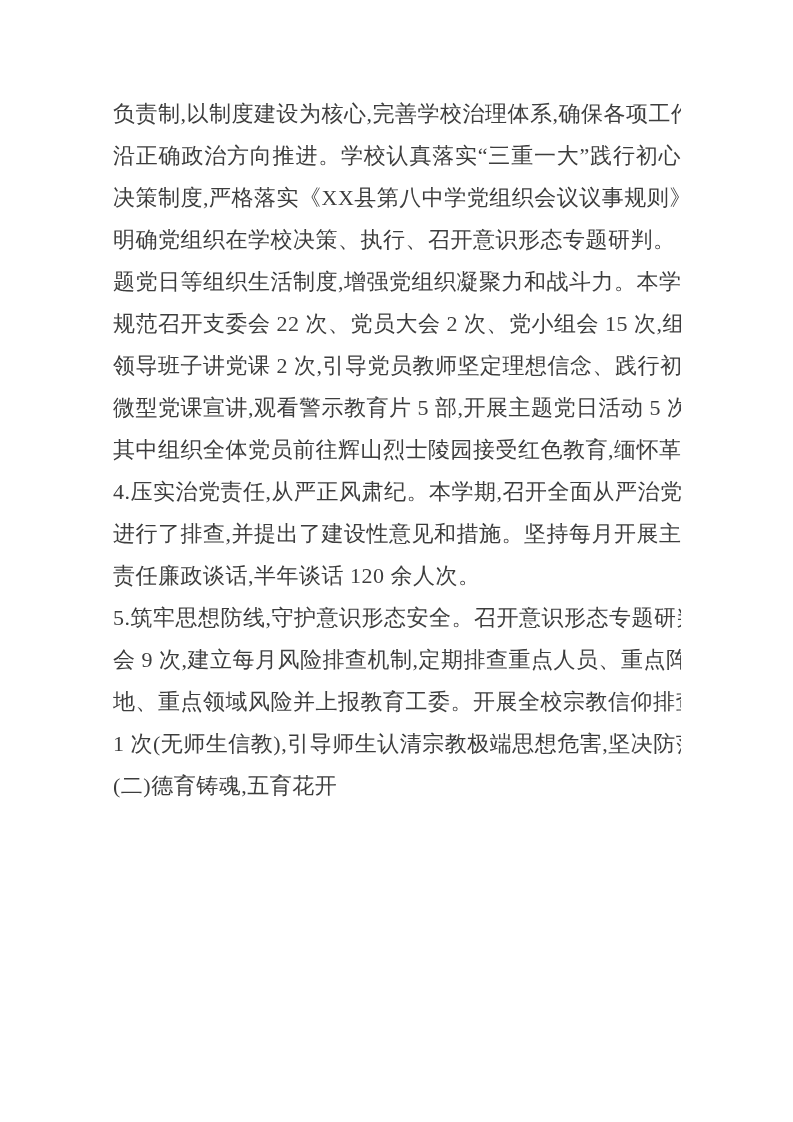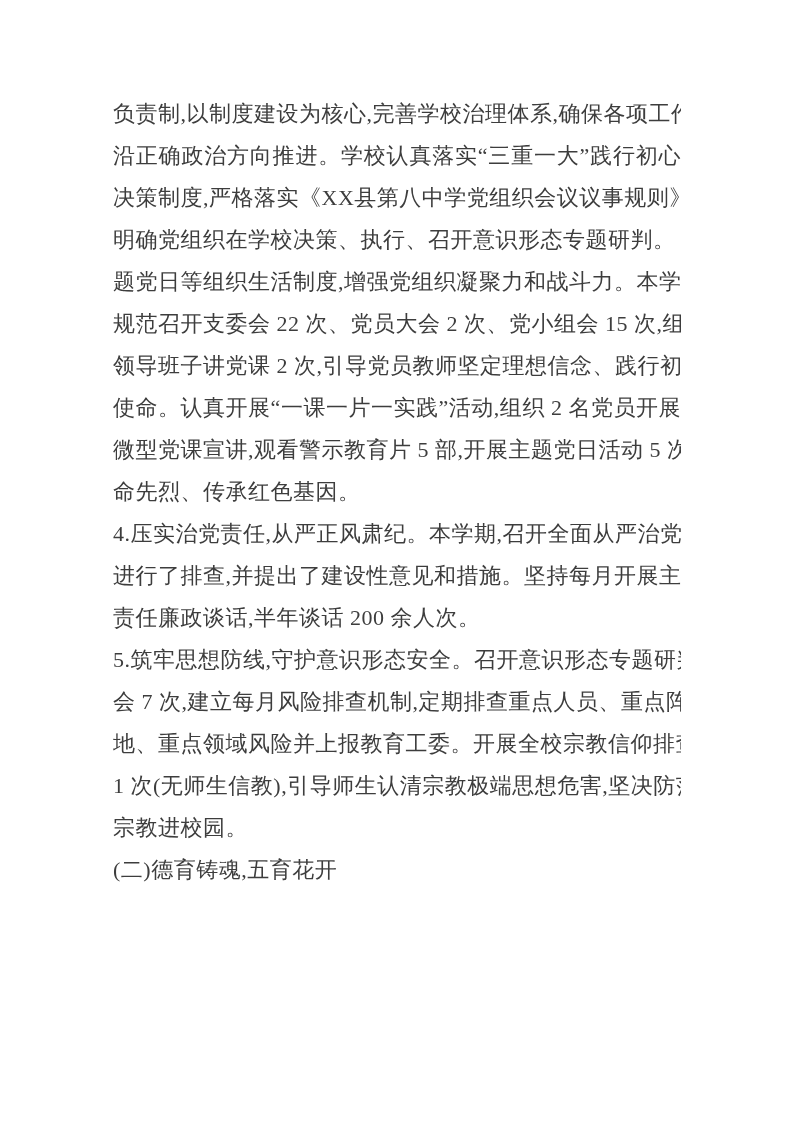--- a/index.html
+++ b/index.html
@@ -51,37 +51,35 @@
       <div class="line">负责制,以制度建设为核心,完善学校治理体系,确保各项工作</div>
       <div class="line">沿正确政治方向推进。学校认真落实“三重一大”践行初心</div>
       <div class="line">决策制度,严格落实《XX县第八中学党组织会议议事规则》,</div>
       <div class="line last">明确党组织在学校决策、执行、召开意识形态专题研判。</div>
     </div>
 
     <div class="para">
       <div class="line">题党日等组织生活制度,增强党组织凝聚力和战斗力。本学期,</div>
       <div class="line">规范召开支委会 22 次、党员大会 2 次、党小组会 15 次,组织</div>
       <div class="line">领导班子讲党课 2 次,引导党员教师坚定理想信念、践行初心</div>
-      <div class="line">使命。认真开展“一课一片一实践”活动,组织 2 名党员开展</div>
       <div class="line">微型党课宣讲,观看警示教育片 5 部,开展主题党日活动 5 次,</div>
-      <div class="line last">命先烈、传承红色基因。</div>
+      <div class="line">其中组织全体党员前往辉山烈士陵园接受红色教育,缅怀革</div>
     </div>
 
     <div class="para">
       <div class="line">4.压实治党责任,从严正风肃纪。本学期,召开全面从严治党专</div>
       <div class="line">进行了排查,并提出了建设性意见和措施。坚持每月开展主体</div>
-      <div class="line last">责任廉政谈话,半年谈话 200 余人次。</div>
+      <div class="line last">责任廉政谈话,半年谈话 120 余人次。</div>
     </div>
 
     <div class="para">
       <div class="line">5.筑牢思想防线,守护意识形态安全。召开意识形态专题研判</div>
-      <div class="line">会 7 次,建立每月风险排查机制,定期排查重点人员、重点阵</div>
+      <div class="line">会 9 次,建立每月风险排查机制,定期排查重点人员、重点阵</div>
       <div class="line">地、重点领域风险并上报教育工委。开展全校宗教信仰排查</div>
       <div class="line">1 次(无师生信教),引导师生认清宗教极端思想危害,坚决防范</div>
-      <div class="line last">宗教进校园。</div>
     </div>
 
     <div class="para">
       <div class="line last">(二)德育铸魂,五育花开</div>
     </div>
 
   </div>
 </div>
 
 </body></html>

